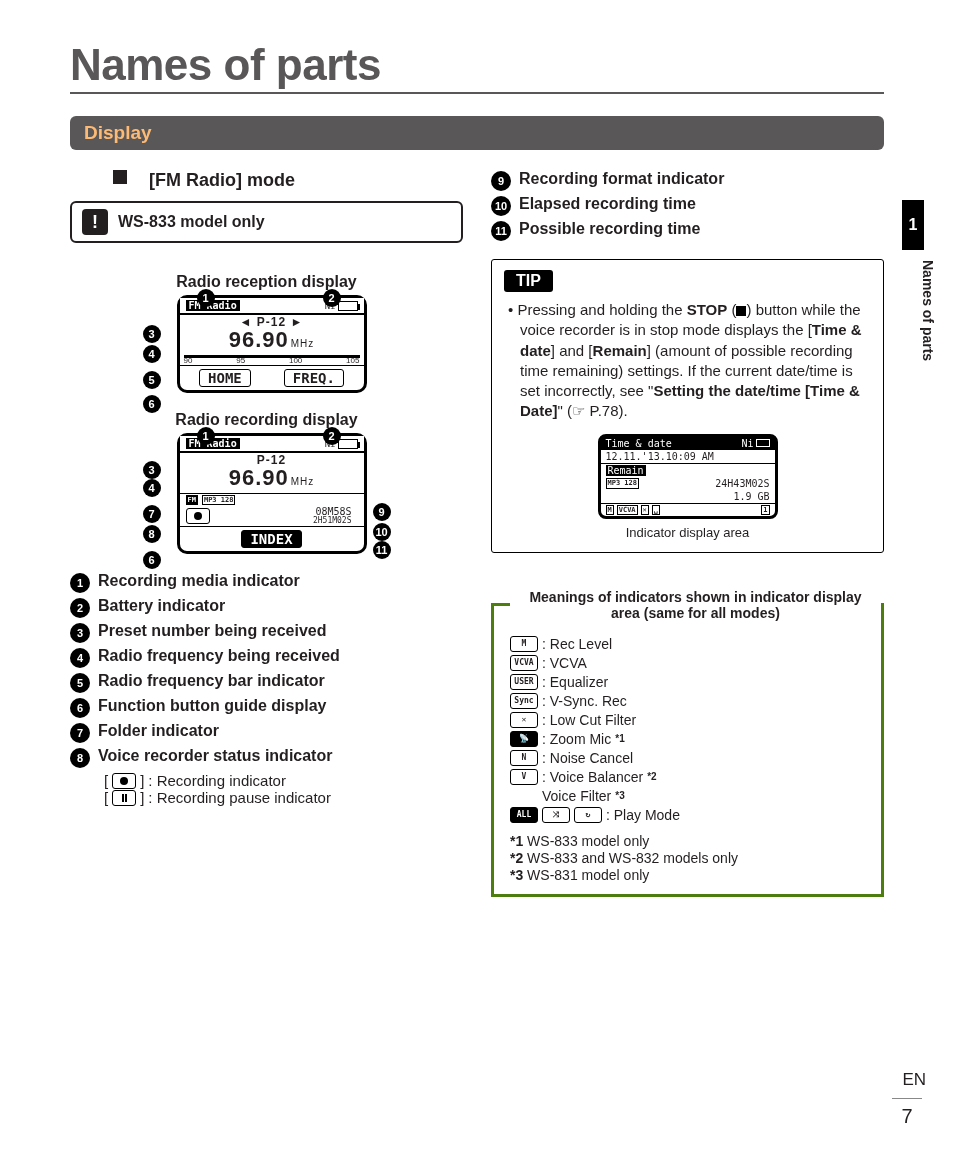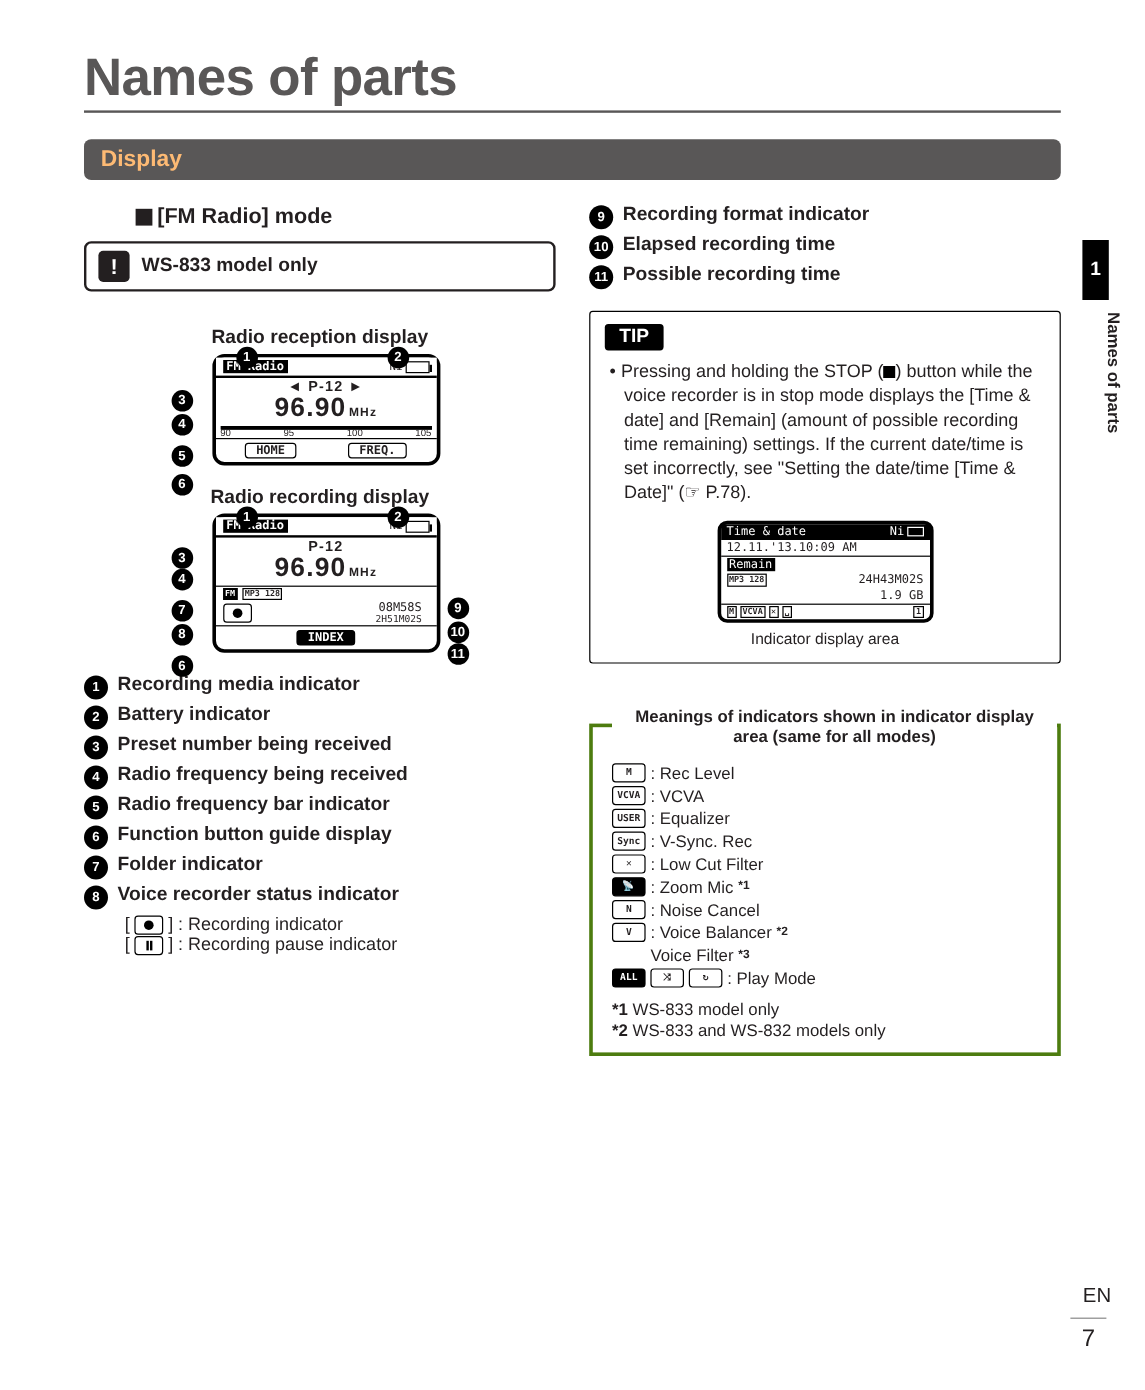--- a/index.html
+++ b/index.html
@@ -26,21 +26,21 @@
     background: #595757;
     color: #fdba74;
     font-weight: 700;
     font-size: 19px;
     padding: 6px 14px;
     border-radius: 6px;
     margin-bottom: 20px;
   }
   .columns { display: flex; gap: 28px; }
   .col { flex: 1; min-width: 0; }
-  .mode-heading { font-weight: 700; font-size: 18px; margin-bottom: 10px; display:flex; align-items:center; gap:4px;padding-left:43px;}
+  .mode-heading { font-weight: 700; font-size: 18px; margin-bottom: 10px; display:flex; gap:22px;padding-left:43px;}
   .mode-heading .sq { width:14px; height:14px; background:#231f20; display:inline-block;}
   .model-box {
     border: 2px solid #231f20;
     border-radius: 6px;
     padding: 6px 10px;
     display: flex; align-items: center; gap: 10px;
     margin-bottom: 30px;
     font-weight:700;
   }
   .model-box .excl {
@@ -56,26 +56,26 @@
     margin-left: 40px;
     width: 190px;
   }
   .lcd-row { border-bottom:0; padding:2px 6px; font-family: monospace; font-size:11px; display:flex; justify-content:space-between; align-items:center;}
   .lcd-title-row { border-bottom:2px solid #000; background:#fff;}
   .lcd-mode-label { background:#000; color:#fff; padding:0 3px; font-weight:700; font-size:10px;}
   .lcd-batt { border:1px solid #000; width:20px; height:10px; position:relative;}
   .lcd-batt::after{content:"";position:absolute;right:-3px;top:2px;width:2px;height:6px;background:#000;}
   .preset { text-align:center; font-weight:700; letter-spacing:1px; font-size:12px;}
   .freq { text-align:center; font-weight:700; font-size:22px; letter-spacing:1px; margin:-2px 0 2px 0;}
-  .freq .unit{ font-size:10px; font-weight:700; margin-left:2px;margin-top:48px;}
+  .freq .unit{ font-size:10px; font-weight:400; margin-left:2px;margin-top:48px;}
   .bar { height:8px; margin:2px 4px; position:relative;}
   .bar-line{height:3px;background:#000;border:1px solid #000;margin-top:2px;}
   .bar-ticks{display:flex;justify-content:space-between;font-size:8px;margin-top:-2px;}
   .fn-row{display:flex;gap:6px;padding:3px 6px;}
-  .fn-btn{border:1.5px solid #000;border-radius:3px;padding:0 8px;font-size:10px;font-weight:700;font-family:monospace;}
+  .fn-btn{border:1.5px solid #000;border-radius:3px;padding:0 8px;font-size:14px;font-weight:700;font-family:monospace;}
   .fn-btn.dark{background:#000;color:#fff;}
   .callout-dot{
     position:absolute;width:18px;height:18px;border-radius:50%;
     background:#000;color:#fff;font-size:11px;font-weight:700;
     display:flex;align-items:center;justify-content:center;
     font-family: Arial, sans-serif;
   }
   .legend-list{list-style:none;margin-top:8px;}
   .legend-list li{margin-bottom:4px;font-weight:700;font-size:16px;display:flex;gap:8px;align-items:flex-start;}
   .legend-list li .num{
@@ -87,21 +87,21 @@
   .ind-dot{width:8px;height:8px;background:#000;border-radius:50%;}
   .right-legend-list{list-style:none;}
   .right-legend-list li{margin-bottom:4px;font-weight:700;font-size:16px;display:flex;gap:8px;}
   .right-legend-list li .num{
     width:20px;height:20px;border-radius:50%;background:#000;color:#fff;
     display:inline-flex;align-items:center;justify-content:center;font-size:11px;flex-shrink:0;margin-top:1px;
   }
   .tip-box{border:1px solid #000;border-radius:3px;margin-top:18px;padding:12px;}
   .tip-label{background:#000;color:#fff;font-weight:700;padding:2px 12px;display:inline-block;border-radius:3px;margin:-22px 0 8px 0;}
   .tip-text{font-size:15px;line-height:1.35;margin-left:16px;text-indent:-12px;}
-  .tip-text b{font-weight:400;text-align:right;}
+  .tip-text b{font-weight:700;text-align:right;}
   .tip-lcd{border:3px solid #000;border-radius:8px;width:180px;margin:12px auto 6px auto;font-family:monospace;font-size:10px;}
   .tip-lcd-row{padding:1px 5px;display:flex;justify-content:space-between;}
   .tip-lcd-divider{border-top:1.5px solid #000;}
   .tip-caption{text-align:center;font-size:13px;margin-top:4px;}
   .ind-fieldset{border:3px solid #4d7c0f;margin-top:36px;padding:12px 0 10px 16px;font-size:14px;}
   .ind-legend{font-weight:700;text-align:center;padding:0 10px;font-size:14px;}
   .ind-row{display:flex;align-items:center;gap:4px;margin:3px 0;}
   .ind-icon{border:1.5px solid #000;border-radius:3px;padding:0 2px;min-width:28px;height:16px;display:inline-flex;align-items:center;justify-content:center;font-size:8px;font-weight:700;font-family:monospace;flex-shrink:0;}
   .ind-icon.dark{background:#000;color:#fff;}
   .footnotes{margin-top:10px;font-size:14px;}
@@ -371,20 +371,21 @@
       <div class="ind-row">
         <span class="ind-icon dark">ALL</span>
         <span class="ind-icon">⤨</span>
         <span class="ind-icon">↻</span>
         <span>: Play Mode</span>
       </div>
 
       <div class="footnotes">
         <div><b>*1</b><span> WS-833 model only</span></div>
         <div><b>*2</b><span> WS-833 and WS-832 models only</span></div>
+        <div><b>*3</b><span> WS-831 model only</span></div>
       </div>
     </fieldset>
   </div>
 </div>
 
 <div class="side-num">1</div>
 <div class="side-tab">Names of parts</div>
 <div class="lang">EN</div>
 <div class="pagenum">7</div>
 

